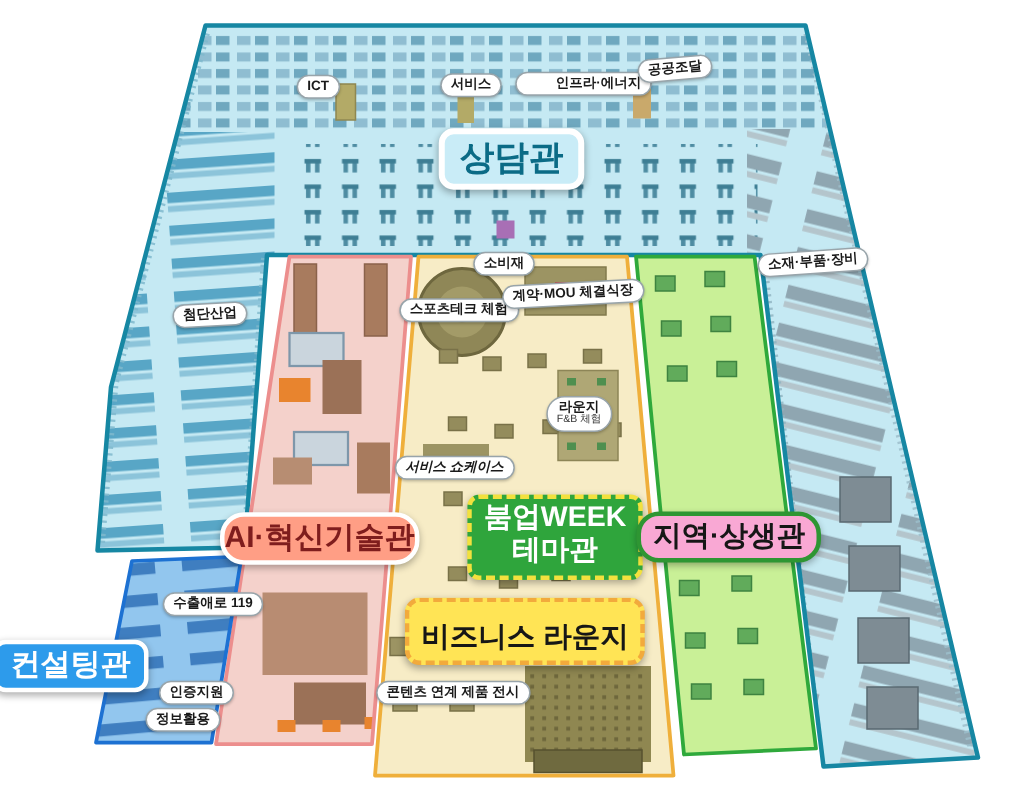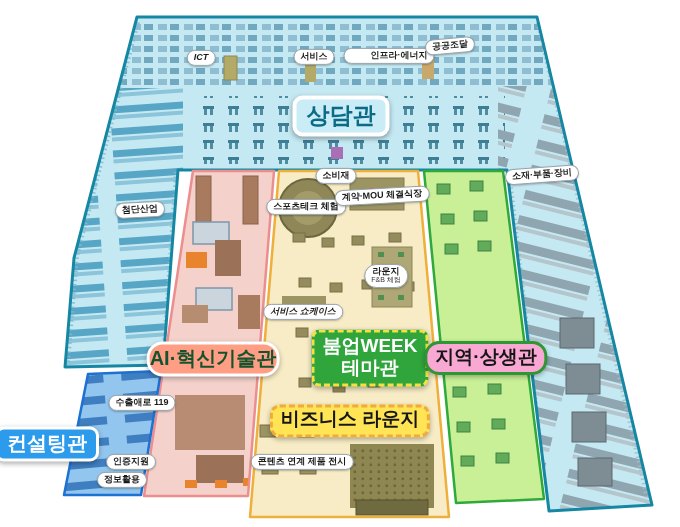--- a/index.html
+++ b/index.html
@@ -4,46 +4,46 @@
 <style>
   html,body{margin:0;padding:0;background:#fff;}
   .stage{position:relative;width:680px;height:527px;background:#fff;overflow:hidden;
          font-family:"Liberation Sans","DejaVu Sans",sans-serif;}
   .stage svg{position:absolute;left:0;top:0;}
   
   .pill{position:absolute;transform:translate(-50%,-50%);background:#fff;border:1px solid #98a4aa;
         border-radius:10px;padding:1px 6px 2px;font-size:9px;font-weight:700;color:#1a1a1a;
         white-space:nowrap;box-shadow:0 1px 2px rgba(0,0,0,.25);z-index:3;text-align:center;line-height:1.25;}
   .pill .sub{display:block;font-size:7px;font-weight:400;margin-top:-1px;color:#333;}
-  .p-ict{left:201px;top:58px;font-style:italic;}
+  .p-ict{left:212px;top:58px;}
   .p-service{left:314px;top:57px;}
   .p-infra{left:389px;top:56px;padding-left:26px;}
   .p-public{left:450px;top:46px;transform:translate(-50%,-50%) rotate(-5deg);}
   .p-consumer{left:336px;top:140px;margin-top:36px;}
   .p-materials{left:542px;top:175px;transform:translate(-50%,-50%) rotate(-4deg);}
   .p-advanced{left:140px;top:210px;transform:translate(-50%,-50%) rotate(-3deg);}
   .p-sports{left:306px;top:207px;text-align:center;}
   .p-mou{left:382px;top:196px;transform:translate(-50%,-50%) rotate(-3deg);}
   .p-lounge{left:386px;top:276px;border-radius:12px;}
   .p-showcase{left:303px;top:312px;font-style:italic;}
   .p-contents{left:302px;top:462px;}
   .p-export{left:142px;top:403px;}
   .p-cert{left:131px;top:462px;}
   .p-info{left:122px;top:480px;}
   
   .zl{position:absolute;transform:translate(-50%,-50%);font-weight:800;text-align:center;
       white-space:nowrap;z-index:4;box-shadow:0 2px 5px rgba(0,0,0,.3);}
-  .zl-counseling{left:341px;top:116px;background:#C9ECF7;color:#0B6B86;border:4px solid #fff;
+  .zl-counseling{left:341px;top:106px;background:#C9ECF7;color:#0B6B86;border:4px solid #fff;
       border-radius:10px;padding:0 10px 2px;font-size:23px;}
-  .zl-ai{left:213px;top:359px;background:#FF9E85;color:#14532d;border:3px solid #fff;
+  .zl-ai{left:213px;top:359px;background:#FF9E85;color:#7f1d1d;border:3px solid #fff;
       border-radius:16px;padding:0 0 2px;font-size:20px;}
   .zl-theme{left:370px;top:358px;background:#2FA53C;color:#fff;border:3px dashed #F2E13E;
       border-radius:8px;padding:2px 8px 4px;font-size:19px;line-height:1.18;}
   .zl-business{left:350px;top:421px;background:#FFE455;color:#161616;border:3px dashed #F2AA3C;
-      border-radius:10px;padding:0 8px 4px;font-size:19px;line-height:1.22;}
+      border-radius:10px;padding:12px 8px 4px;font-size:19px;line-height:1.22;}
   .zl-region{left:486px;top:358px;background:#f9a8d4;color:#161616;border:3px solid #2E9633;
       border-radius:15px;padding:0 8px 2px;font-size:19px;}
   .zl-consulting{left:47px;top:444px;background:#2D9BEB;color:#fff;border:3px solid #fff;
       border-radius:9px;padding:0 9px 2px;font-size:20px;}
 </style>
 </head>
 <body>
 
 <div class="stage">
 

